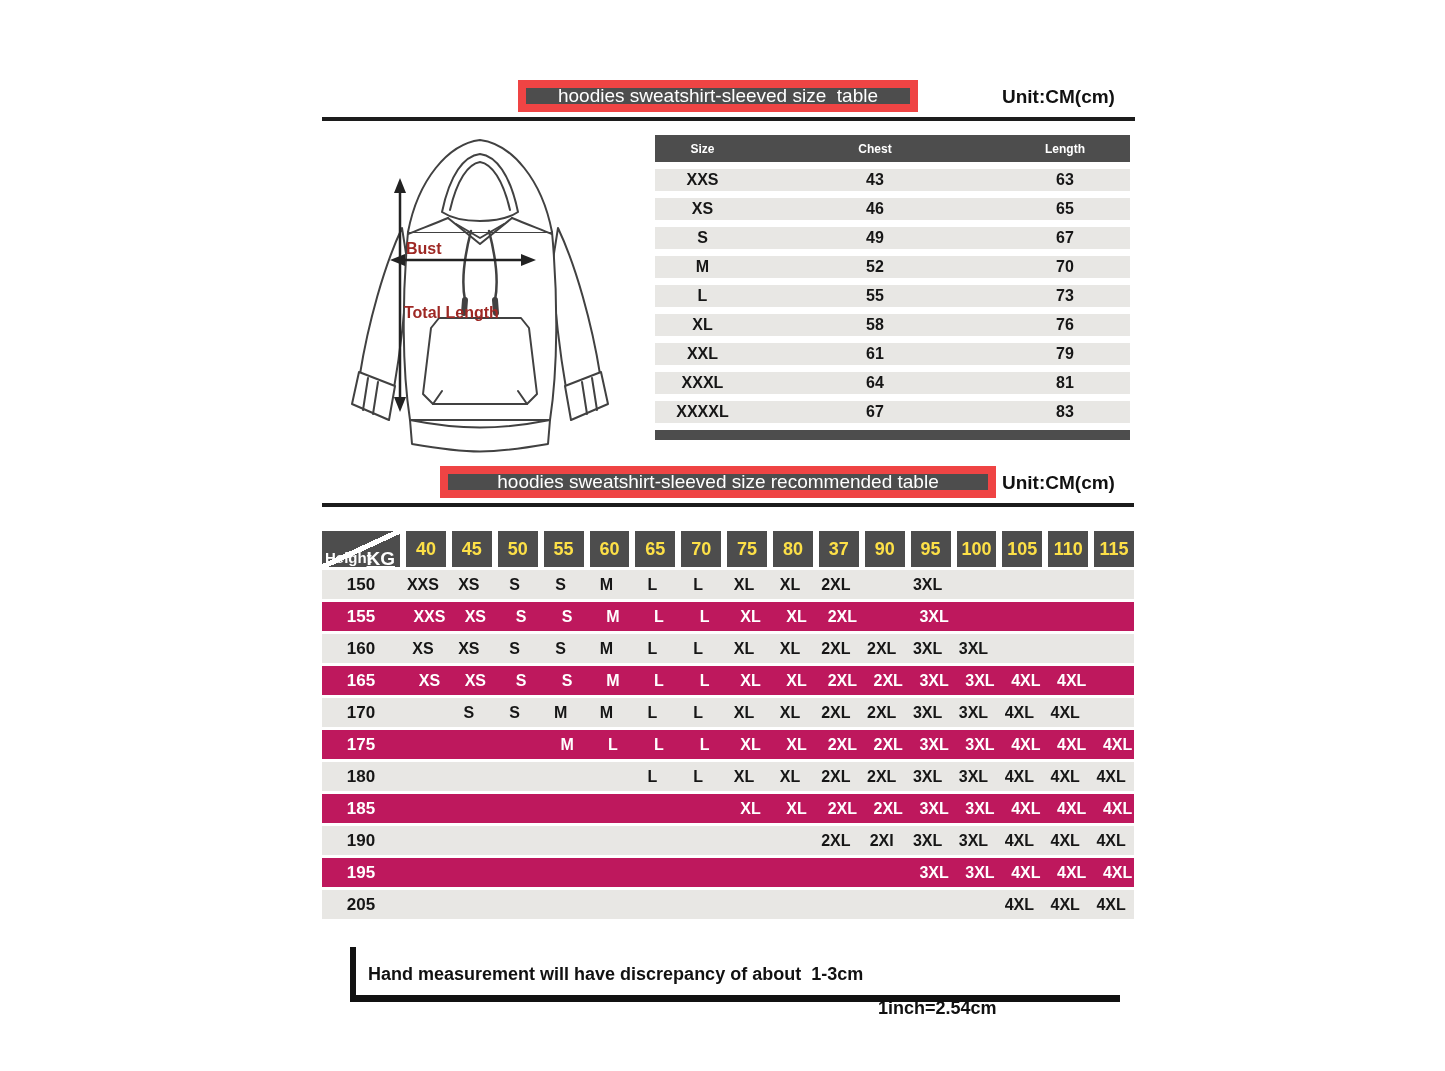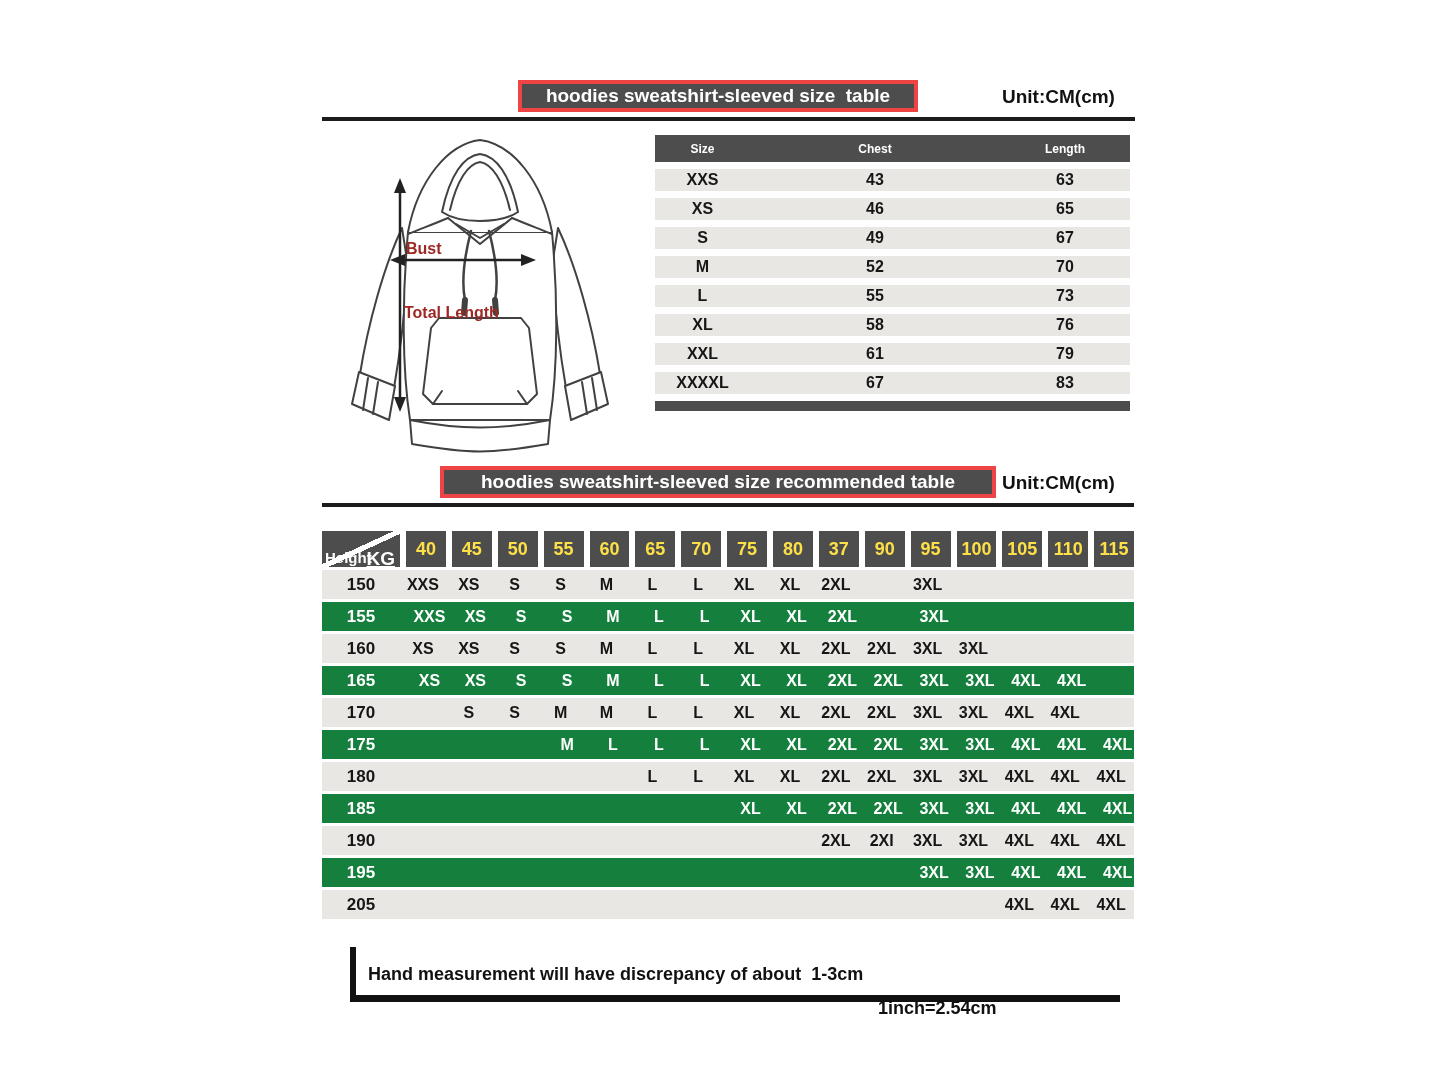--- a/index.html
+++ b/index.html
@@ -2,22 +2,22 @@
 <html><head>
 <meta charset="utf-8">
 <style>
   html,body{margin:0;padding:0;background:#fff;}
   .canvas{
     position:relative;width:1445px;height:1071px;background:#ffffff;
     font-family:"Liberation Sans",sans-serif;overflow:hidden;
   }
   
   .title-bar{
-    position:absolute;background:#4d4d4d;border:4px solid #ef4444;
-    color:#fff;font-weight:bold;font-size:19px;display:flex;
+    position:absolute;background:#4d4d4d;border:8px solid #ef4444;
+    color:#fff;font-weight:normal;font-size:19px;display:flex;
     align-items:center;justify-content:center;box-sizing:border-box;
     white-space:pre;
   }
   #title1{left:518px;top:80px;width:400px;height:32px;}
   #title2{left:440px;top:466px;width:556px;height:32px;}
   .unit{position:absolute;font-weight:bold;font-size:19px;color:#111;white-space:pre;}
   #unit1{left:1002px;top:86px;}
   #unit2{left:1002px;top:472px;}
   .hr{position:absolute;background:#1c1c1c;height:4px;}
   #hr1{left:322px;top:117px;width:813px;}
@@ -48,21 +48,21 @@
   .t2corner .hgt{position:absolute;bottom:1px;left:3px;font-size:15px;}
   .t2wbox{
     background:#4d4d4d;margin-left:6px;color:#fde047;font-weight:bold;font-size:18px;
     display:flex;align-items:center;justify-content:center;
   }
   .t2row{
     display:grid;grid-template-columns:78px repeat(16,1fr);
     height:29px;margin-top:3px;align-items:center;text-align:center;font-weight:bold;
   }
   .t2row.light{background:#e8e7e4;color:#161616;}
-  .t2row.dark{background:#15803d;color:#ffffff;gap:13px;}
+  .t2row.dark{background:#be185d;color:#ffffff;gap:13px;}
   .t2row .hlabel{font-size:17px;}
   .t2row .cell{font-size:16px;}
 
   
   #fvbar{position:absolute;left:350px;top:947px;width:6px;height:53px;background:#111;}
   #fhbar{position:absolute;left:350px;top:995px;width:770px;height:7px;background:#111;}
   #fnote{position:absolute;left:368px;top:964px;font-size:18px;font-weight:bold;color:#111;white-space:pre;}
   #fconv{position:absolute;left:878px;top:998px;font-size:18px;font-weight:bold;color:#111;white-space:pre;}
 </style>
 </head>
@@ -161,20 +161,25 @@
         </div>
         <div class="t1row">
           <div>XL</div>
           <div>58</div>
           <div>76</div>
         </div>
         <div class="t1row">
           <div>XXL</div>
           <div>61</div>
           <div>79</div>
+        </div>
+        <div class="t1row">
+          <div>XXXL</div>
+          <div>64</div>
+          <div>81</div>
         </div>
         <div class="t1row">
           <div>XXXXL</div>
           <div>67</div>
           <div>83</div>
         </div>
       </div>
     <div class="t1bottom"></div>
   </div>
 

